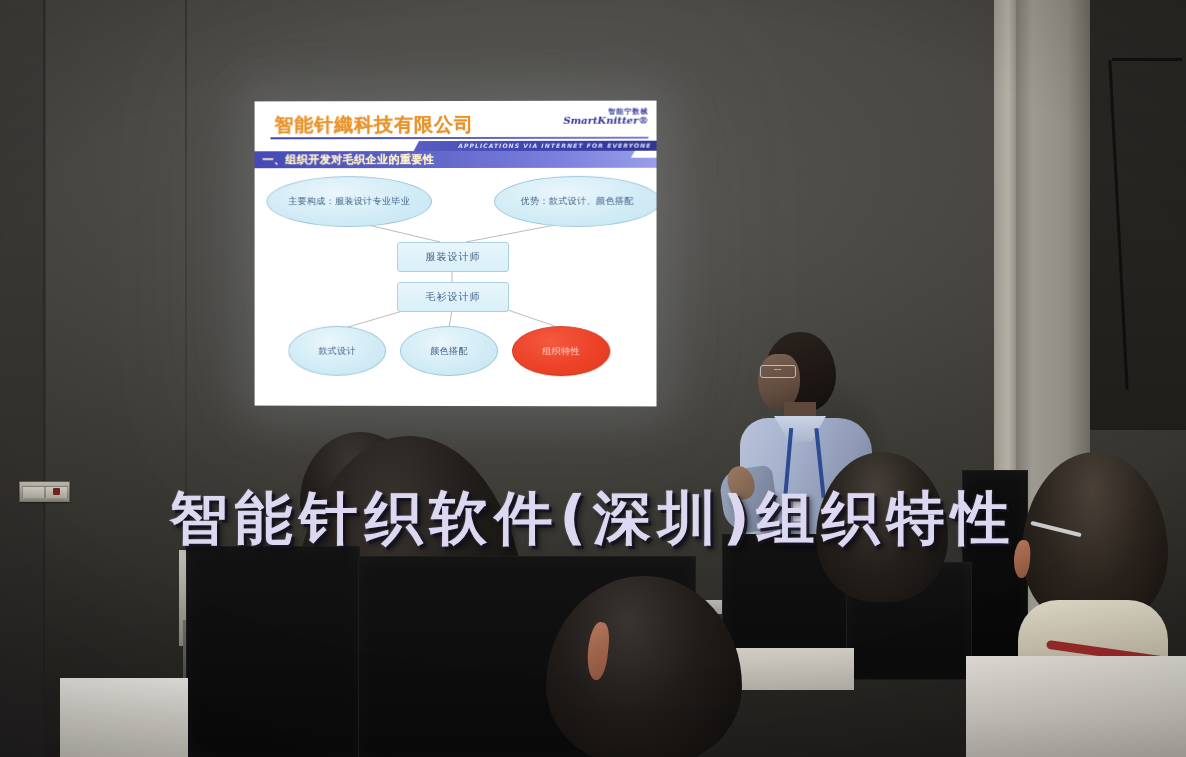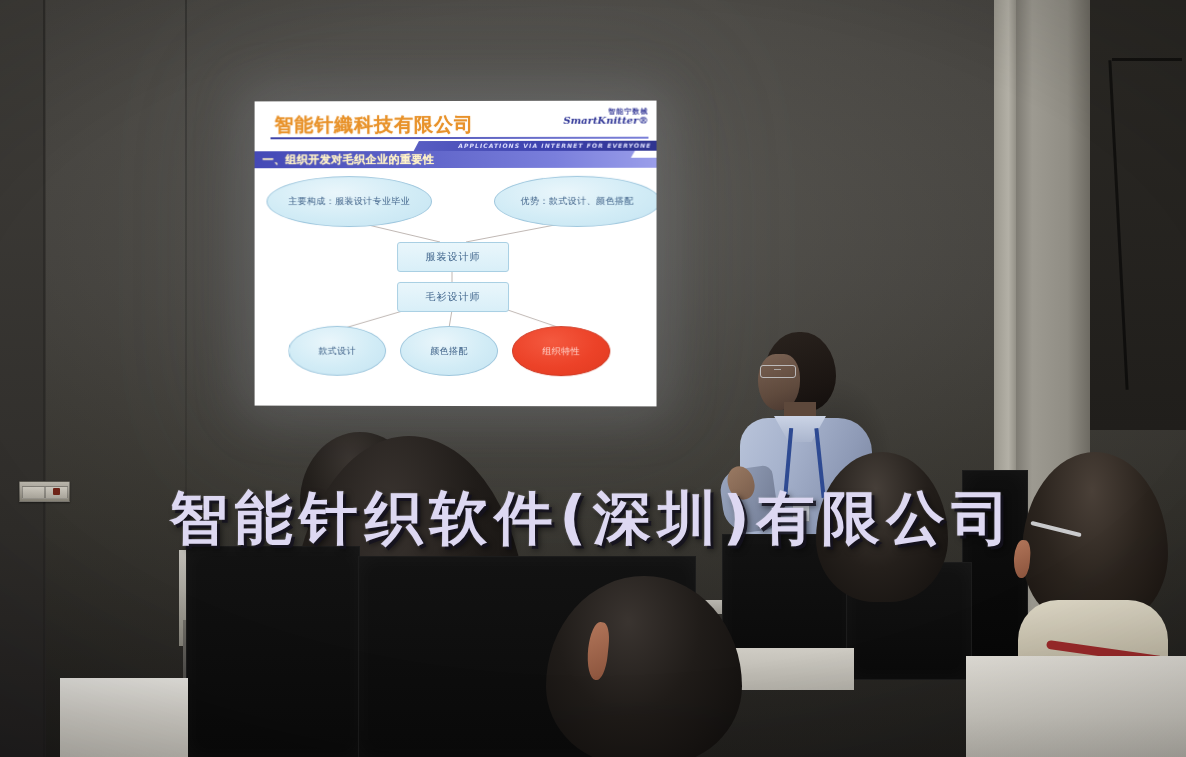--- a/index.html
+++ b/index.html
@@ -469,15 +469,15 @@
     </div>
 
   <div class="head h-mid"></div>
   <div class="ear e-mid"></div>
 
   <div class="desk d-left"></div>
   <div class="desk d-right"></div>
 
   <div class="vignette"></div>
 
-  <div id="watermark">智能针织软件(深圳)有限公司</div>
+  <div id="watermark">智能针织软件(深圳)组织特性</div>
 
 </div>
 
 </body></html>

